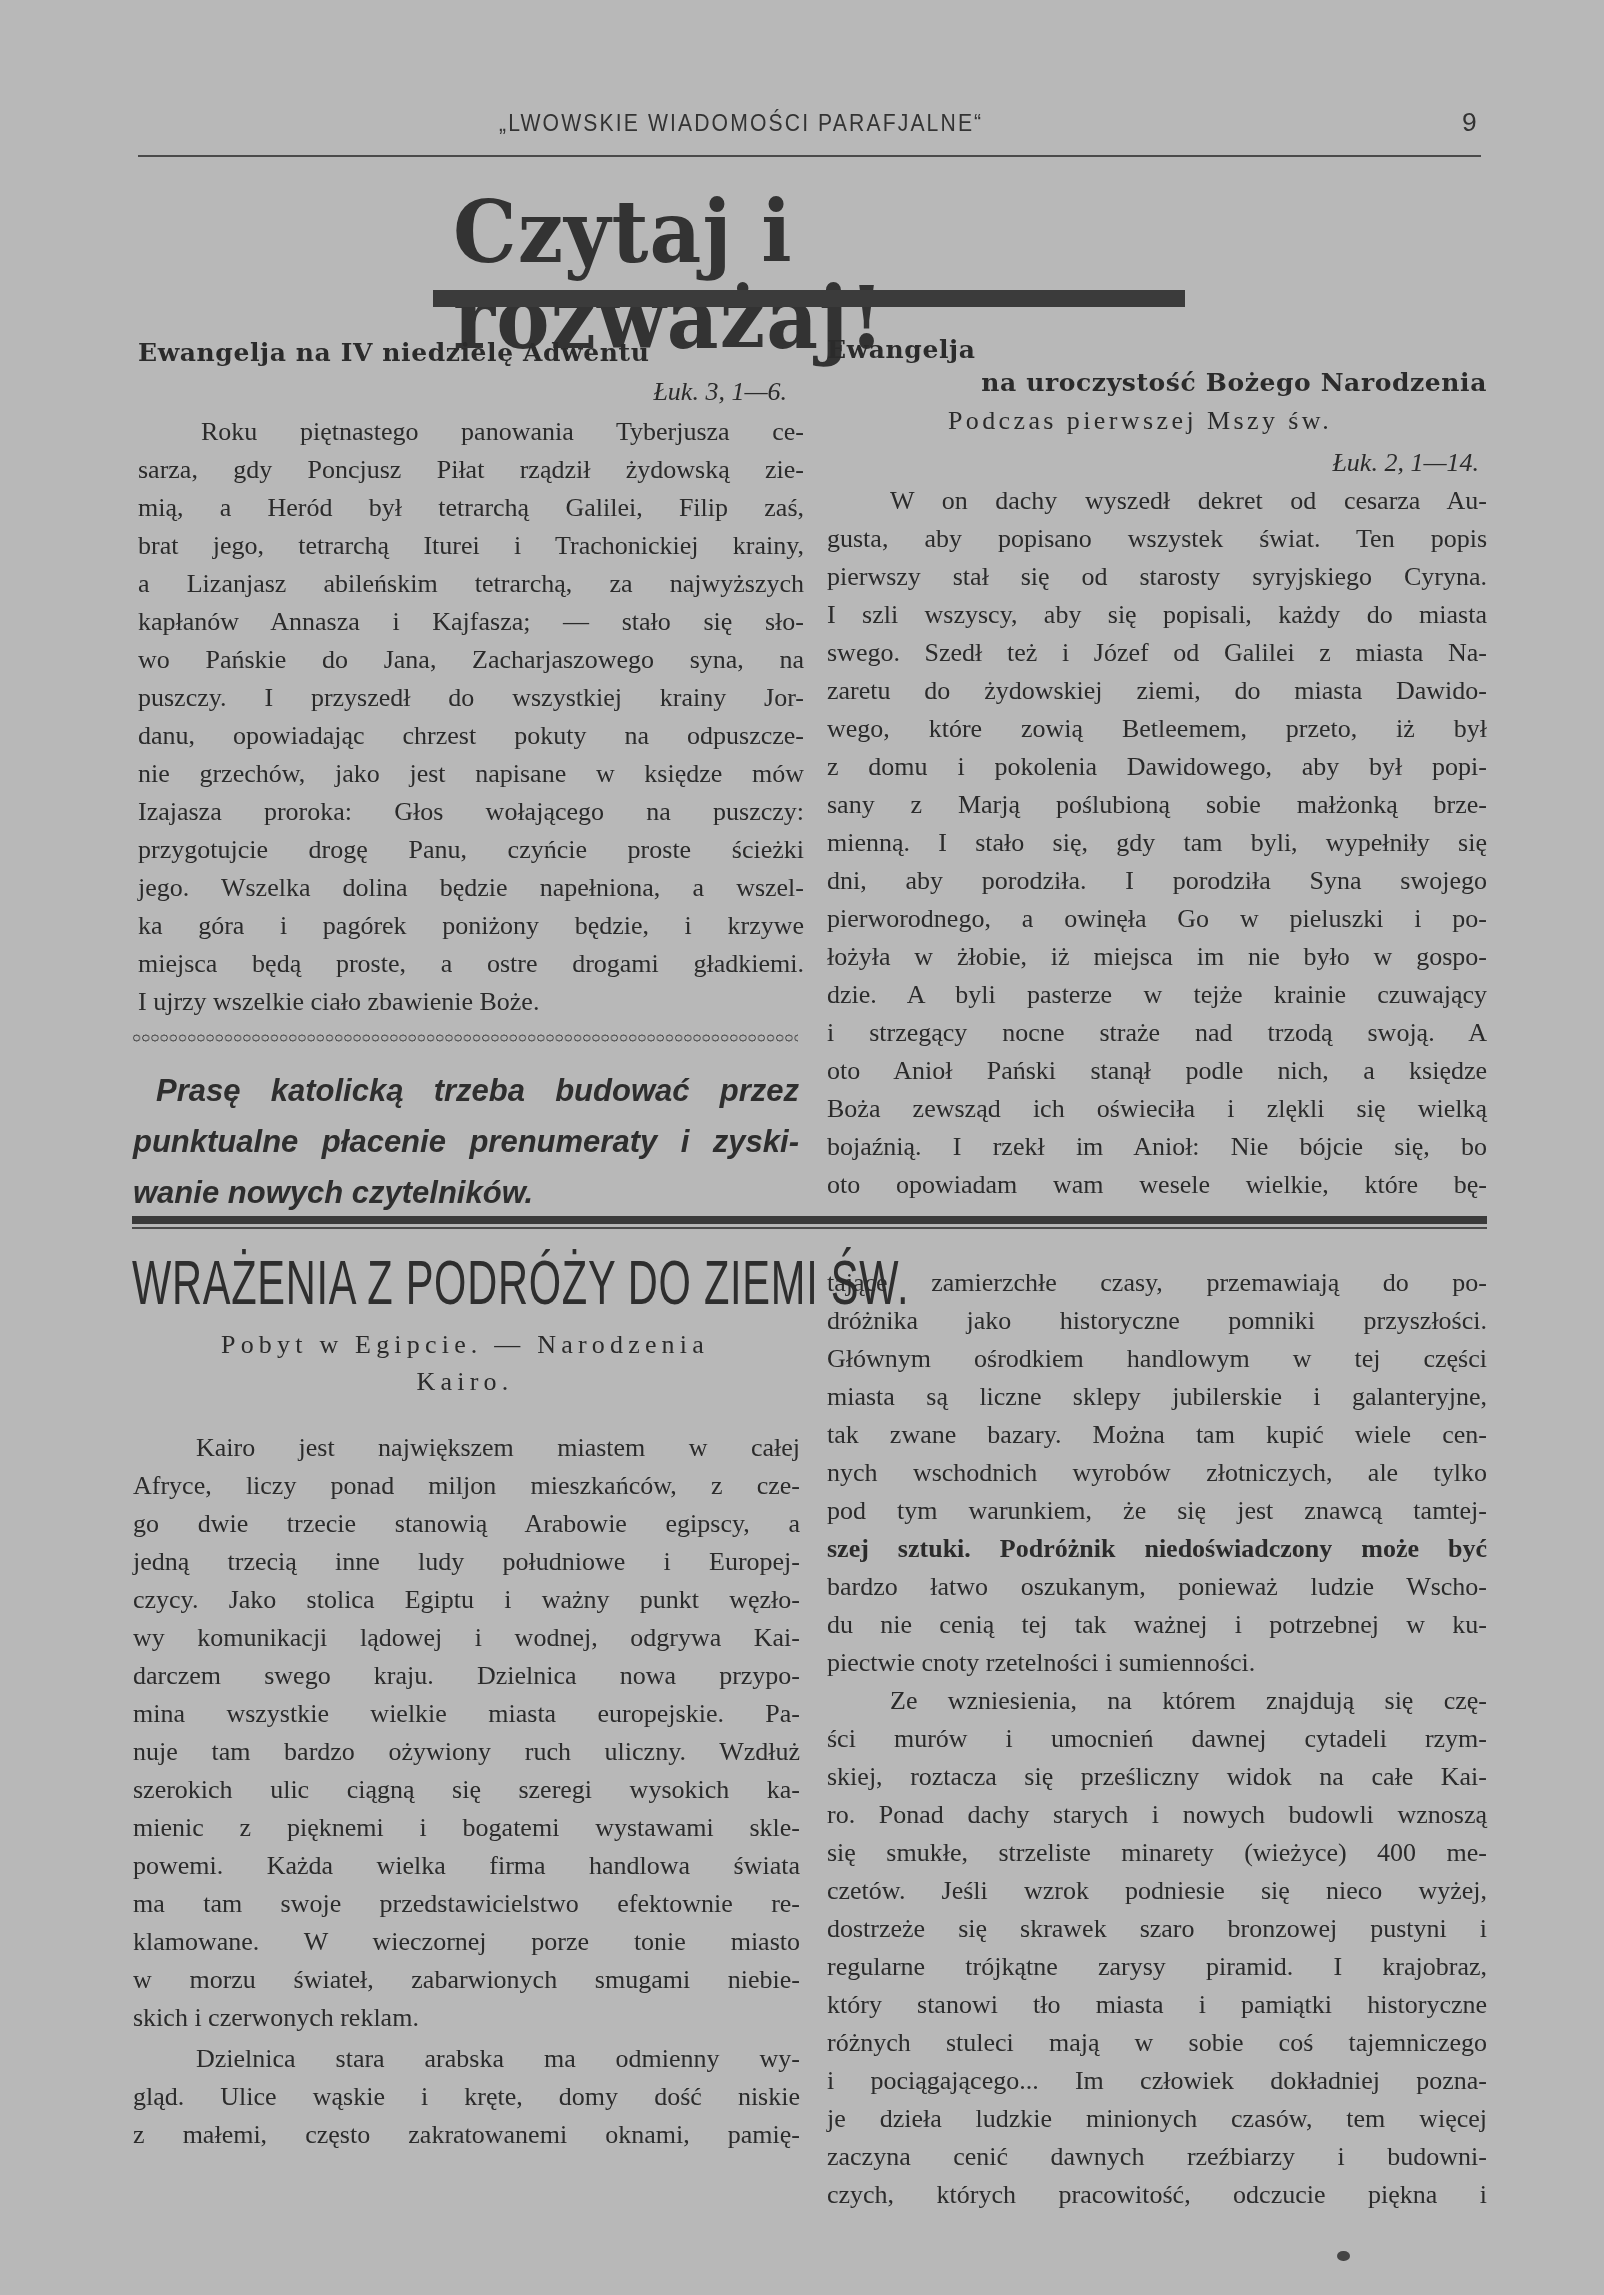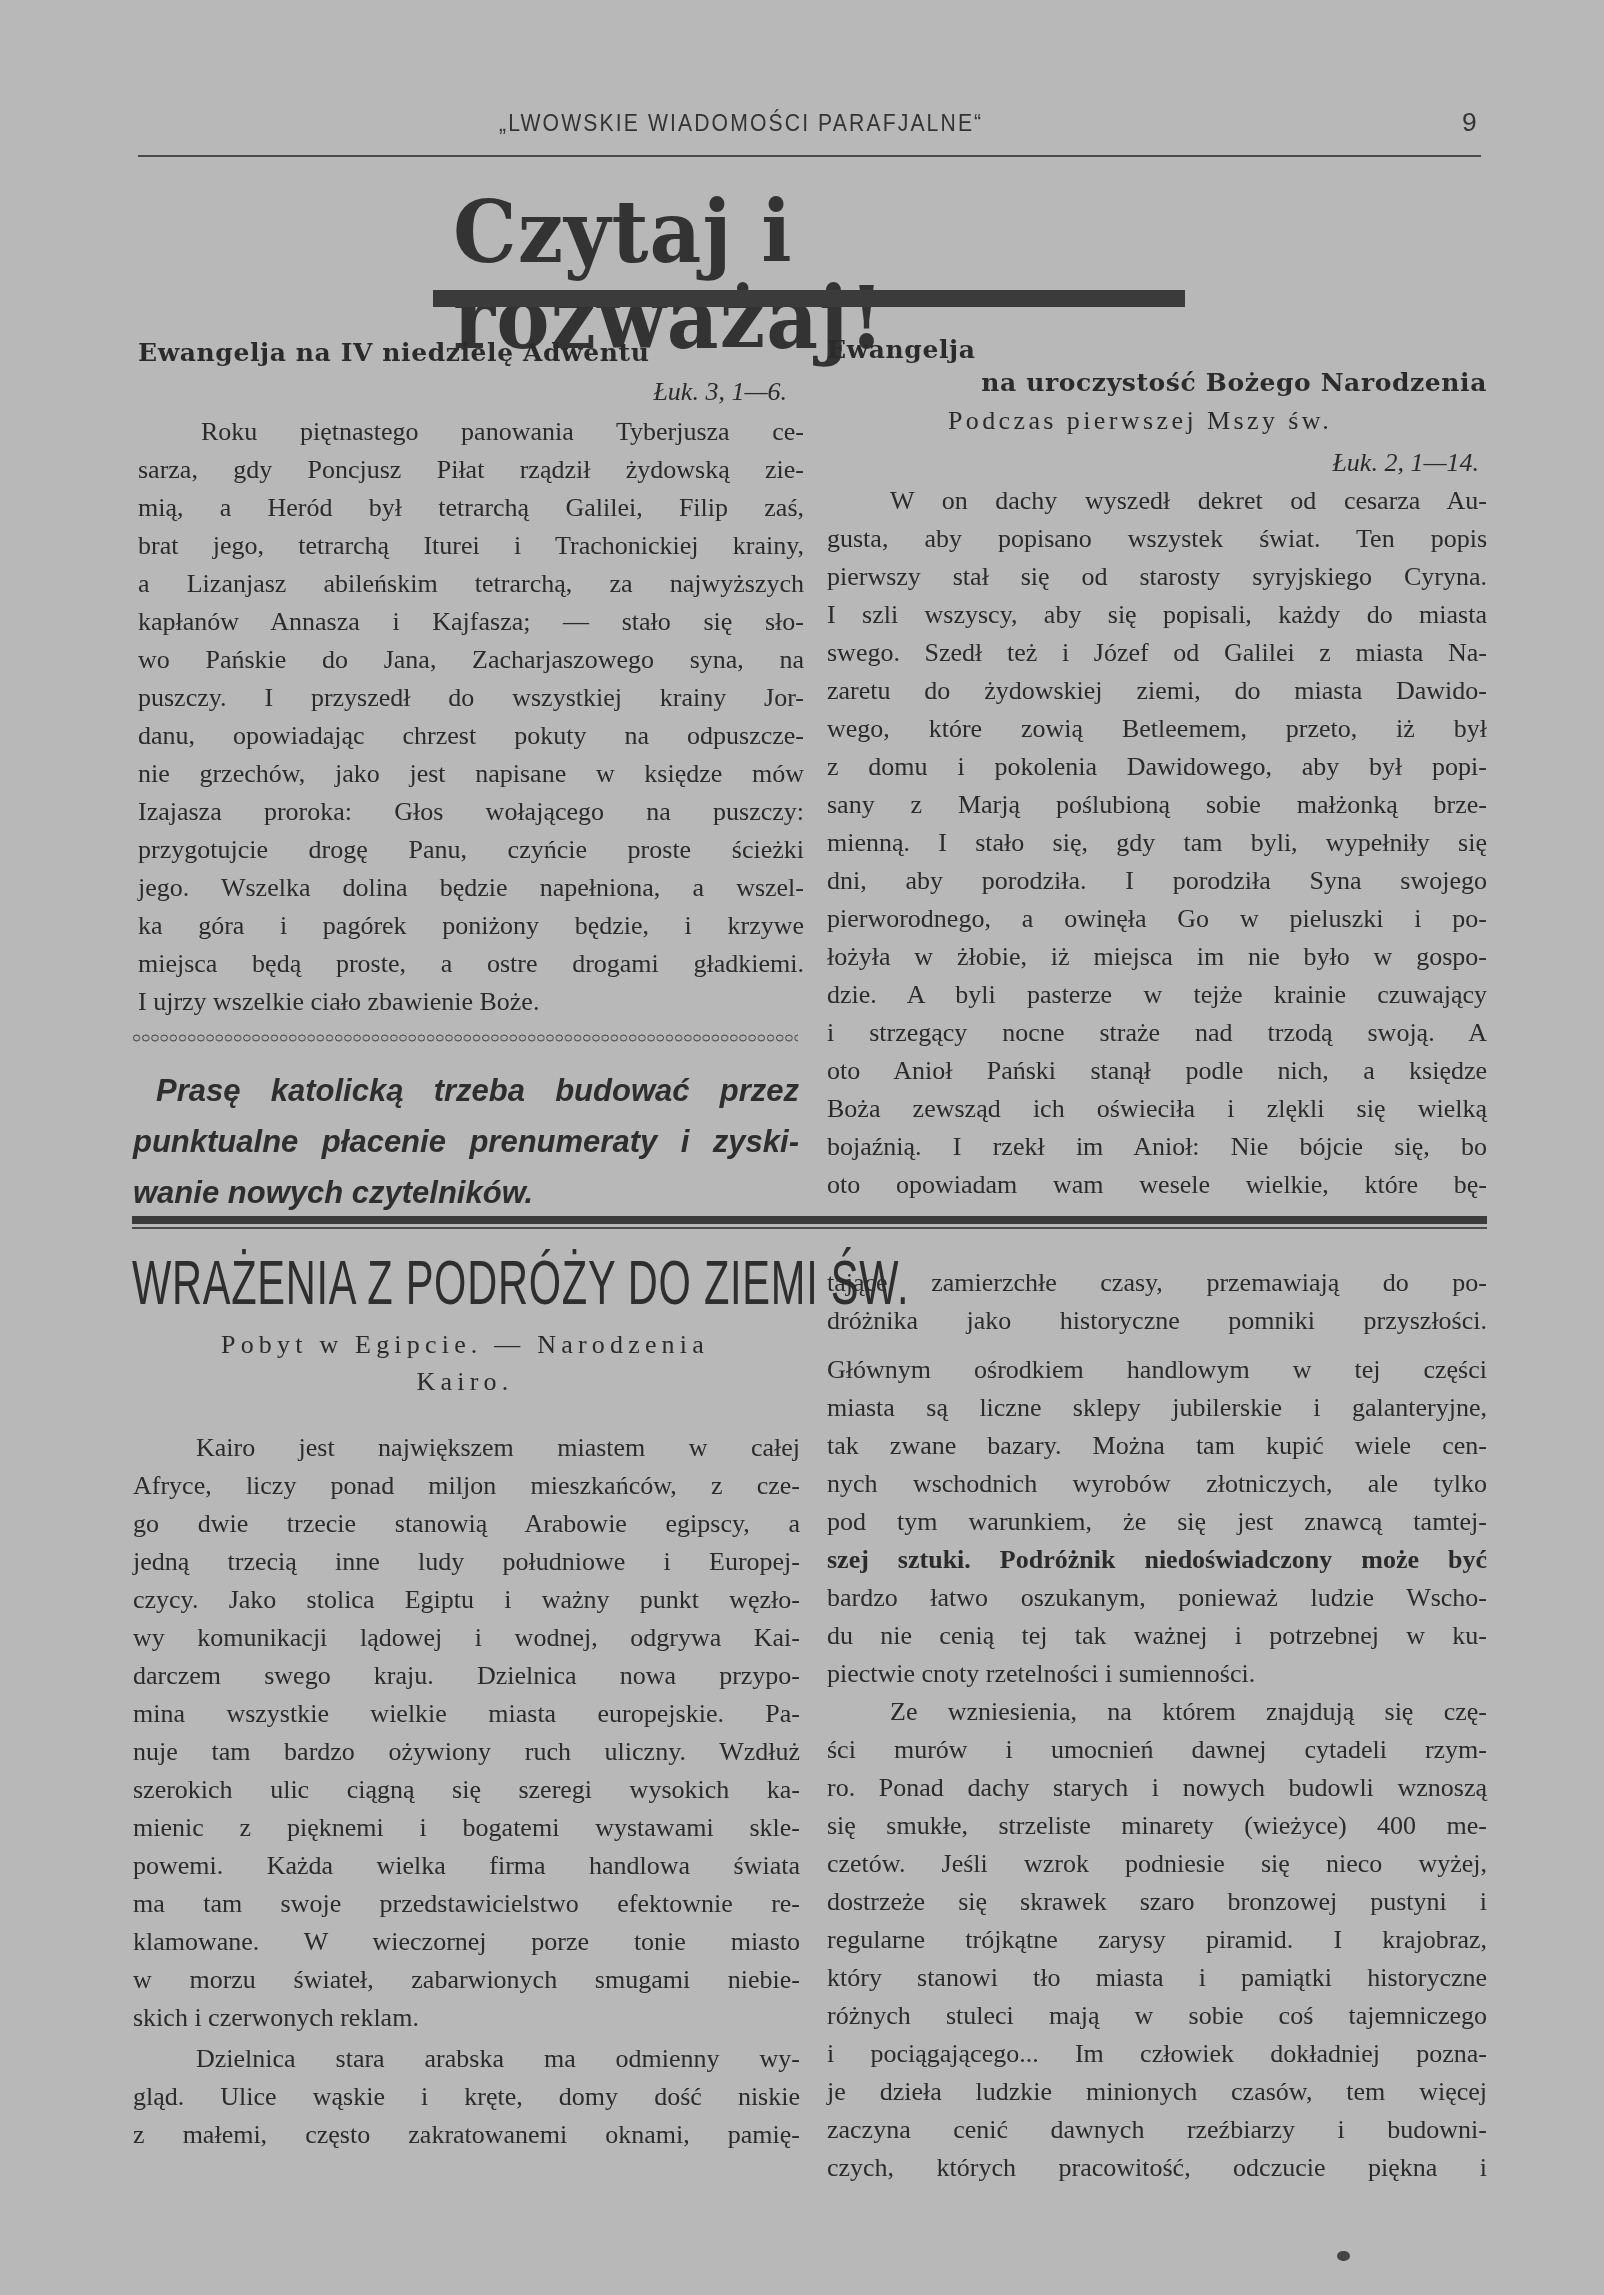--- a/index.html
+++ b/index.html
@@ -186,31 +186,32 @@
     <div class="line" style="text-align-last:justify;">w morzu świateł, zabarwionych smugami niebie-</div>
     <div class="line">skich i czerwonych reklam.</div>
     <div class="line" style="text-indent:63px; text-align-last:justify; margin-top:3.4px;">Dzielnica stara arabska ma odmienny wy-</div>
     <div class="line" style="text-align-last:justify;">gląd. Ulice wąskie i kręte, domy dość niskie</div>
     <div class="line" style="text-align-last:justify;">z małemi, często zakratowanemi oknami, pamię-</div>
   </div>
 
   <div class="col col-right" style="top:1264px; left:827px; width:660px;">
     <div class="line" style="text-align-last:justify;">tające zamierzchłe czasy, przemawiają do po-</div>
     <div class="line" style="text-align-last:justify;">dróżnika jako historyczne pomniki przyszłości.</div>
-    <div class="line" style="text-align-last:justify;margin-top:11px;">Głównym ośrodkiem handlowym w tej części</div>
+    <div class="line" style="text-align-last:justify;">Głównym ośrodkiem handlowym w tej części</div>
     <div class="line" style="text-align-last:justify;">miasta są liczne sklepy jubilerskie i galanteryjne,</div>
     <div class="line" style="text-align-last:justify;">tak zwane bazary. Można tam kupić wiele cen-</div>
     <div class="line" style="text-align-last:justify;">nych wschodnich wyrobów złotniczych, ale tylko</div>
     <div class="line" style="text-align-last:justify;">pod tym warunkiem, że się jest znawcą tamtej-</div>
     <div class="line" style="text-align-last:justify;font-weight:bold;">szej sztuki. Podróżnik niedoświadczony może być</div>
     <div class="line" style="text-align-last:justify;">bardzo łatwo oszukanym, ponieważ ludzie Wscho-</div>
     <div class="line" style="text-align-last:justify;">du nie cenią tej tak ważnej i potrzebnej w ku-</div>
     <div class="line">piectwie cnoty rzetelności i sumienności.</div>
     <div class="line" style="text-indent:63px; text-align-last:justify;">Ze wzniesienia, na którem znajdują się czę-</div>
     <div class="line" style="text-align-last:justify;">ści murów i umocnień dawnej cytadeli rzym-</div>
+    <div class="line" style="text-align-last:justify;">skiej, roztacza się prześliczny widok na całe Kai-</div>
     <div class="line" style="text-align-last:justify;">ro. Ponad dachy starych i nowych budowli wznoszą</div>
     <div class="line" style="text-align-last:justify;">się smukłe, strzeliste minarety (wieżyce) 400 me-</div>
     <div class="line" style="text-align-last:justify;">czetów. Jeśli wzrok podniesie się nieco wyżej,</div>
     <div class="line" style="text-align-last:justify;">dostrzeże się skrawek szaro bronzowej pustyni i</div>
     <div class="line" style="text-align-last:justify;">regularne trójkątne zarysy piramid. I krajobraz,</div>
     <div class="line" style="text-align-last:justify;">który stanowi tło miasta i pamiątki historyczne</div>
     <div class="line" style="text-align-last:justify;">różnych stuleci mają w sobie coś tajemniczego</div>
     <div class="line" style="text-align-last:justify;">i pociągającego... Im człowiek dokładniej pozna-</div>
     <div class="line" style="text-align-last:justify;">je dzieła ludzkie minionych czasów, tem więcej</div>
     <div class="line" style="text-align-last:justify;">zaczyna cenić dawnych rzeźbiarzy i budowni-</div>

